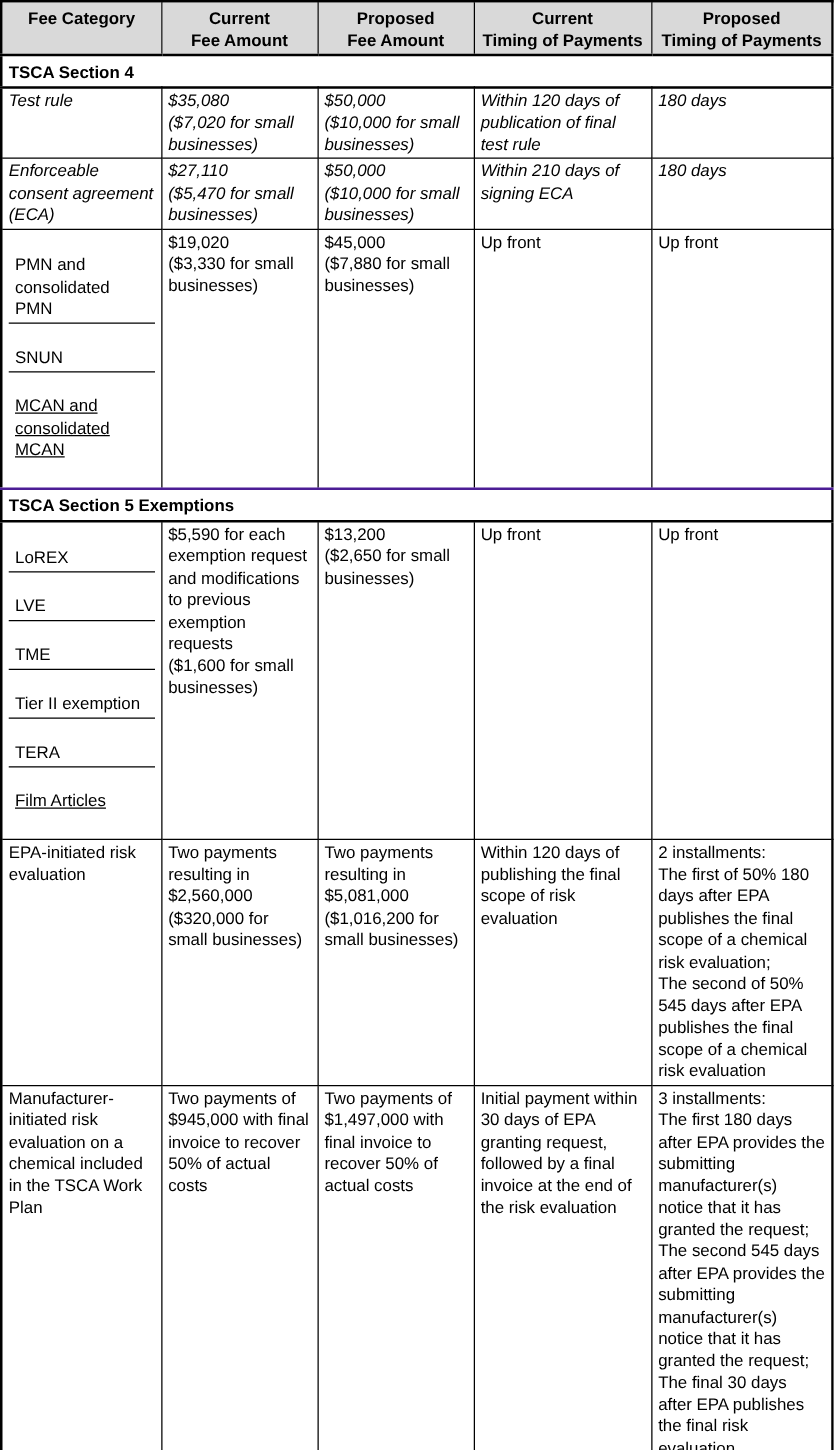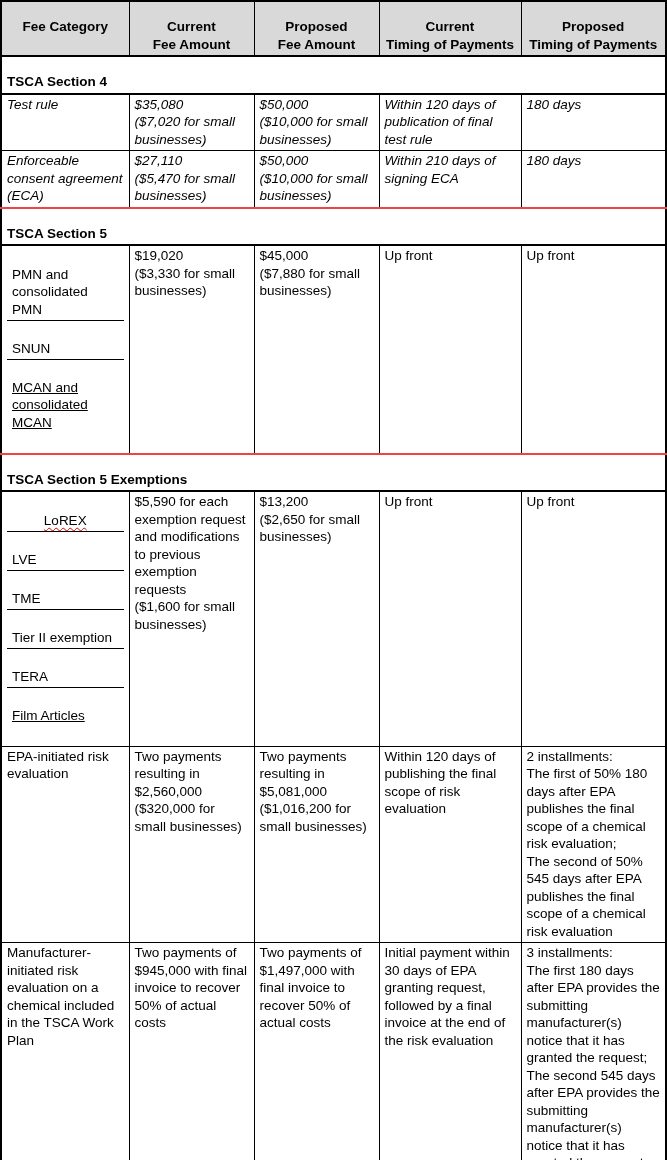--- a/index.html
+++ b/index.html
@@ -28,47 +28,45 @@
     padding: 1px 5px 2px 5px;
     white-space: pre-line;
     overflow: hidden;
     word-wrap: break-word;
   }
   tr.header-row th {
     background: #d9d9d9;
     font-weight: bold;
     text-align: center;
     border-bottom: 2px solid #000000;
-    padding-top: 16px;
+    padding-top: 4px;
   }
   tr.section-row td {
     font-weight: bold;
-    border-top: 2px solid #ef4444;
+    border-top: 2px solid #4c1d95;
     border-bottom: 2px solid #000000;
-    padding-top: 16px;
+    padding-top: 4px;
   }
   td.cat-cell {
     padding: 0;
   }
   td.cat-cell .sub-item {
     padding: 1px 5px 2px 5px;
     border-bottom: 1px solid #000000;
     min-height: 17.5px;
   }
   td.cat-cell .sub-item.last {
     border-bottom: none;
     text-decoration: underline;
   }
   .misspelled {
-    text-decoration: underline;
     text-decoration-style: wavy;
     text-decoration-color: #dd0000;
     text-decoration-thickness: 1px;
     text-underline-offset: 2px;
-    text-align: center;
   }
   tr.rh38  { height: 38px; }
   tr.rh19  { height: 19px; }
   tr.rh54  { height: 54px; }
   tr.rh55  { height: 55px; font-style: italic; }
   tr.rh107 { height: 107px; }
   tr.rh164 { height: 164px; }
   tr.rh194 { height: 194px; }
   tr.rh304 { height: 304px; }
 </style>
@@ -113,23 +111,20 @@
     <tr class="rh55">
       <td>Enforceable consent agreement (ECA)</td>
       <td>$27,110
 ($5,470 for small businesses)</td>
       <td>$50,000
 ($10,000 for small businesses)</td>
       <td>Within 210 days of signing ECA</td>
       <td>180 days</td>
     </tr>
 
-    <tr class="section-row rh19">
-      <td colspan="5">TSCA Section 5</td>
-    </tr>
     <tr class="rh107">
       <td class="cat-cell">
         <div class="sub-item">PMN and consolidated PMN</div>
         <div class="sub-item">SNUN</div>
         <div class="sub-item last">MCAN and consolidated MCAN</div>
       </td>
       <td>$19,020
 ($3,330 for small businesses)</td>
       <td>$45,000
 ($7,880 for small businesses)</td>

